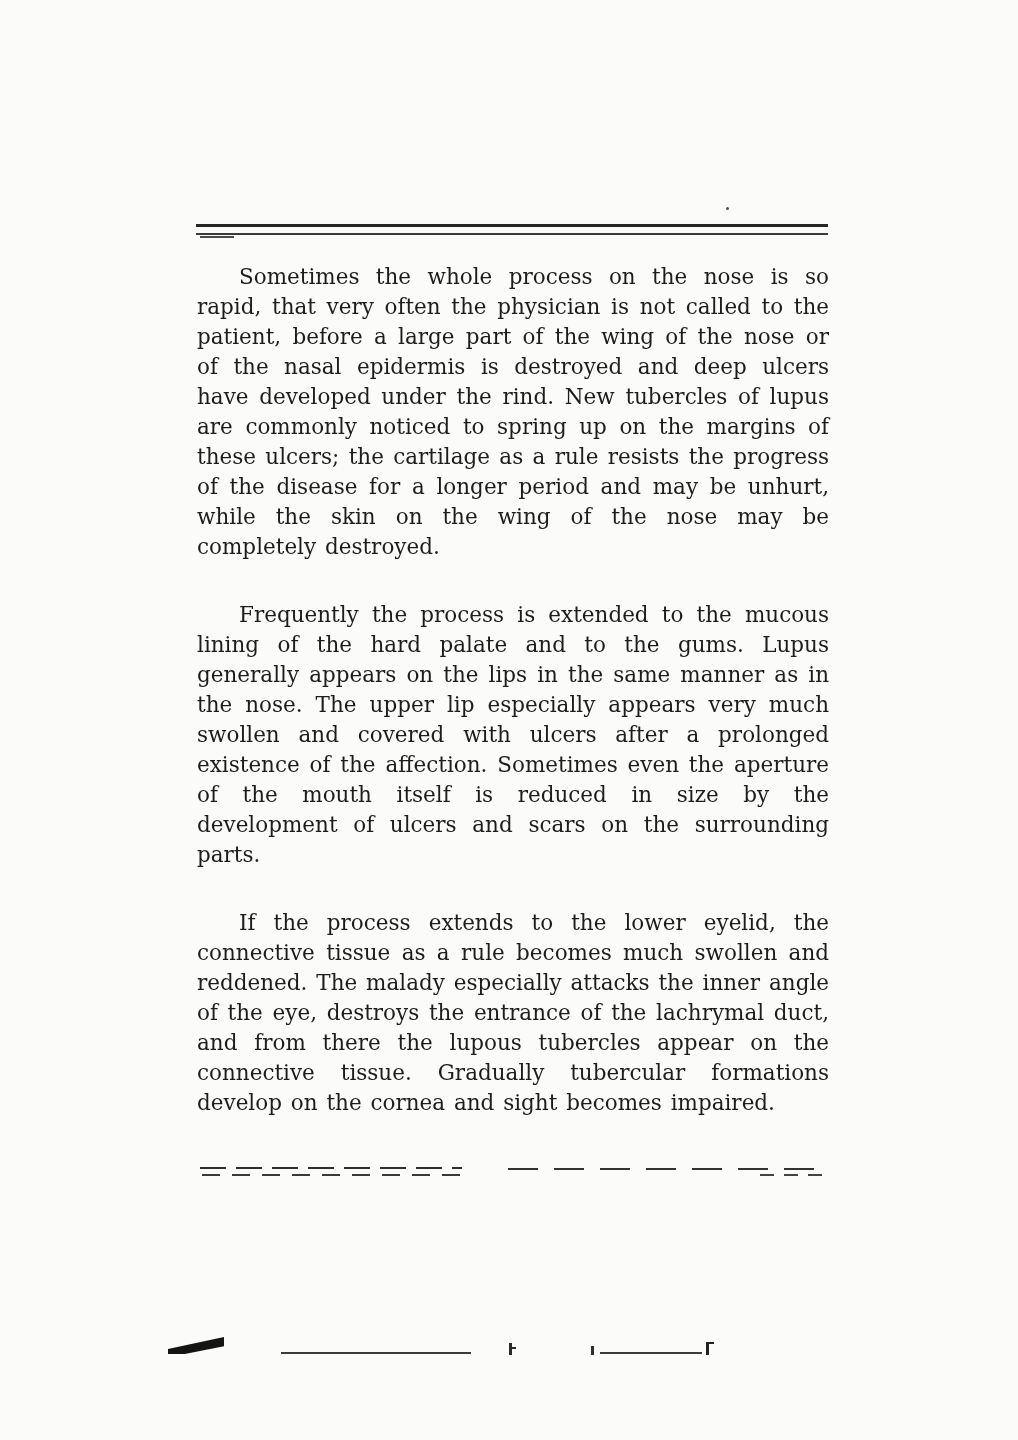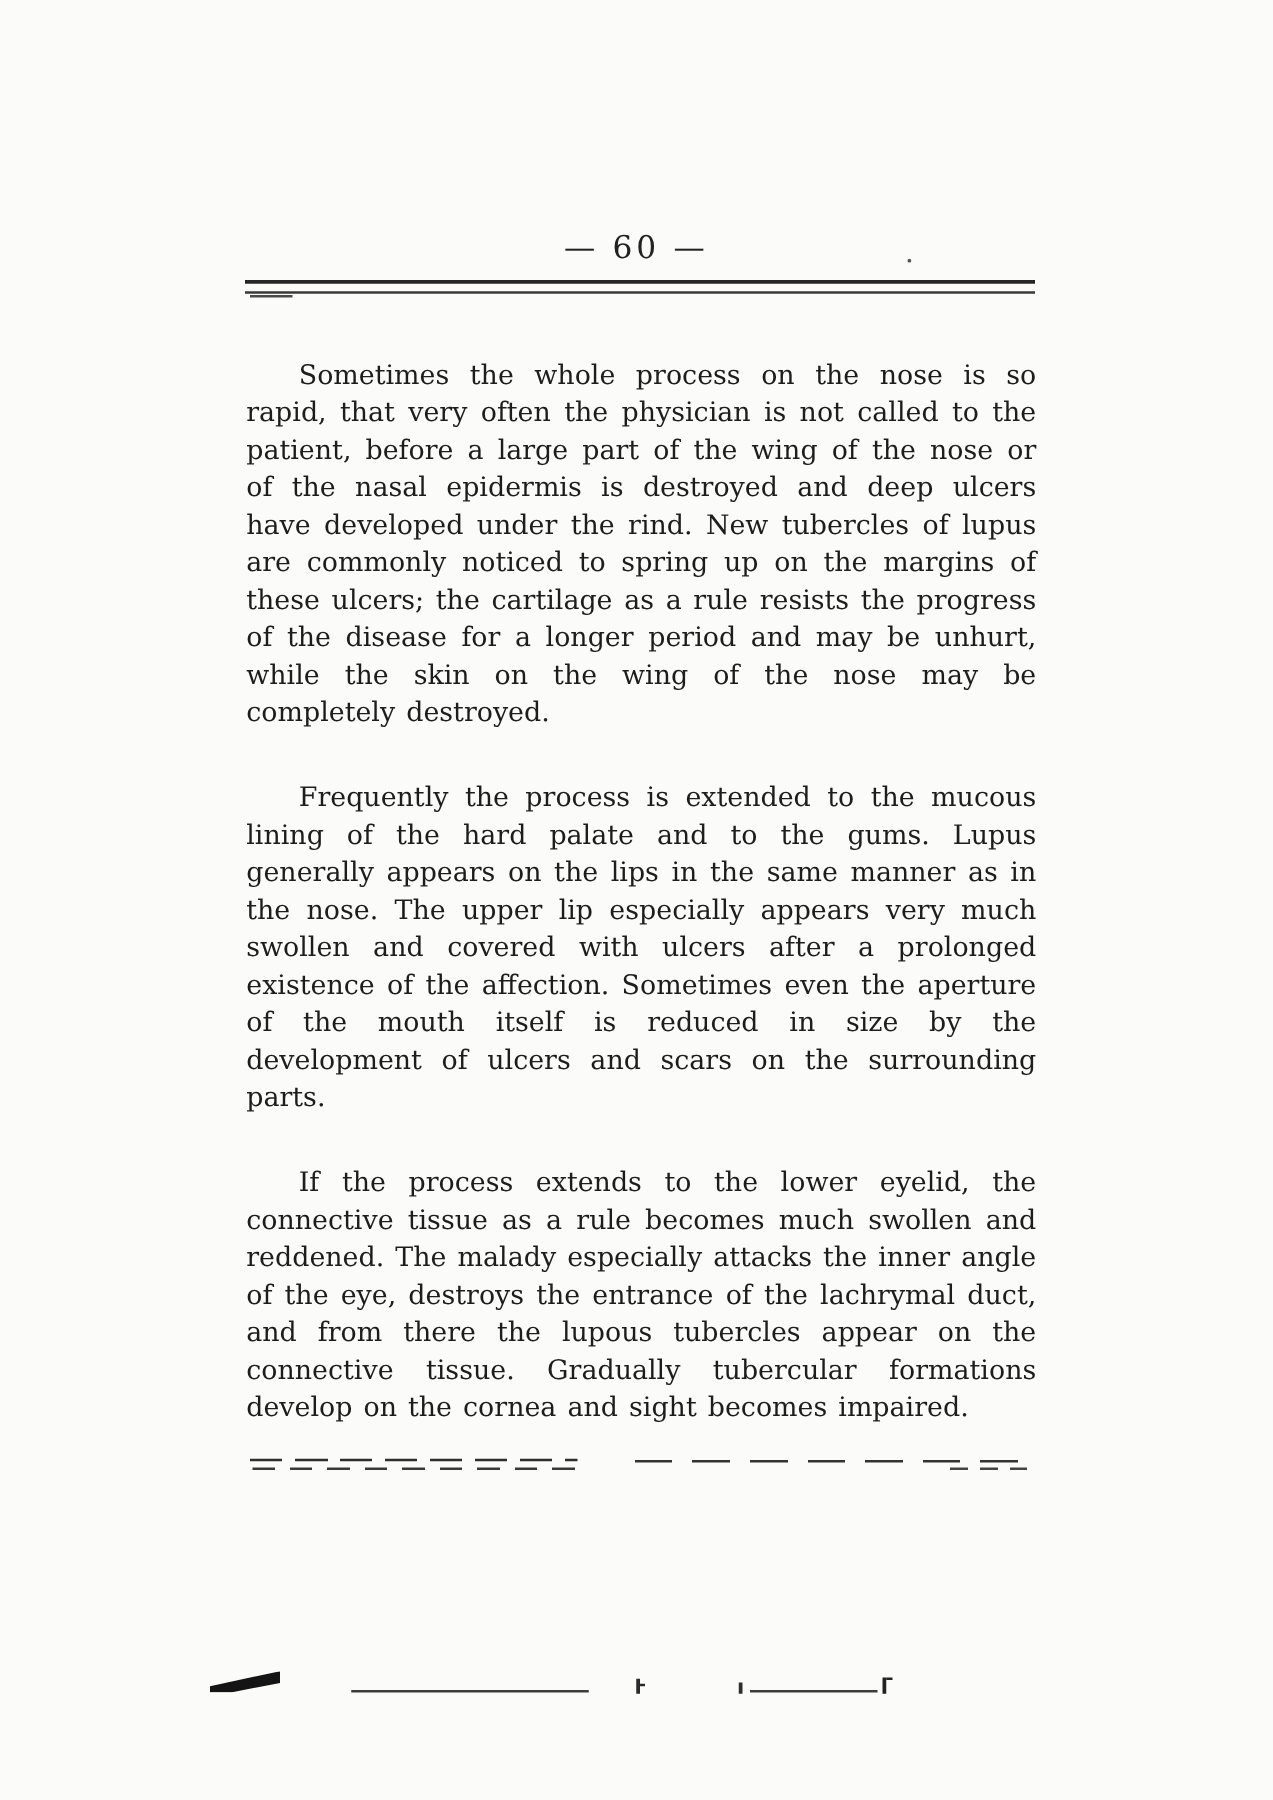--- a/index.html
+++ b/index.html
@@ -48,21 +48,20 @@
   }
   .text-block {
     position: absolute;
     top: 262px;
     left: 197px;
     width: 632px;
     font-size: 21.5px;
     line-height: 30px;
     text-align: justify;
     word-spacing: 2px;
-    margin-top: 24px;
   }
   .text-block p {
     margin: 0 0 38px 0;
     text-indent: 42px;
   }
   .footer-rule {
     position: absolute;
     left: 200px;
     height: 2px;
     background: repeating-linear-gradient(90deg,
@@ -154,21 +153,20 @@
     height: 3px;
     border-radius: 50%;
     background: #555;
   }
 </style>
 </head>
 <body>
 
 <div class="scan-page">
 
-  <div class="page-number">— 60 —</div>
 
   <div class="artifact artifact-dot"></div>
 
   <div class="header-rule"></div>
   <div class="header-rule-frag"></div>
 
   <div class="text-block">
     <p>Sometimes the whole process on the nose is so rapid, that very often the physician is not called to the patient, before a large part of the wing of the nose or of the nasal epidermis is destroyed and deep ulcers have developed under the rind. New tubercles of lupus are commonly noticed to spring up on the margins of these ulcers; the cartilage as a rule resists the progress of the disease for a longer period and may be unhurt, while the skin on the wing of the nose may be completely destroyed.</p>
     <p>Frequently the process is extended to the mucous lining of the hard palate and to the gums. Lupus generally appears on the lips in the same manner as in the nose. The upper lip especially appears very much swollen and covered with ulcers after a prolonged existence of the affection. Sometimes even the aperture of the mouth itself is reduced in size by the development of ulcers and scars on the surrounding parts.</p>
     <p>If the process extends to the lower eyelid, the connective tissue as a rule becomes much swollen and reddened. The malady especially attacks the inner angle of the eye, destroys the entrance of the lachrymal duct, and from there the lupous tubercles appear on the connective tissue. Gradually tubercular formations develop on the cornea and sight becomes impaired.</p>

